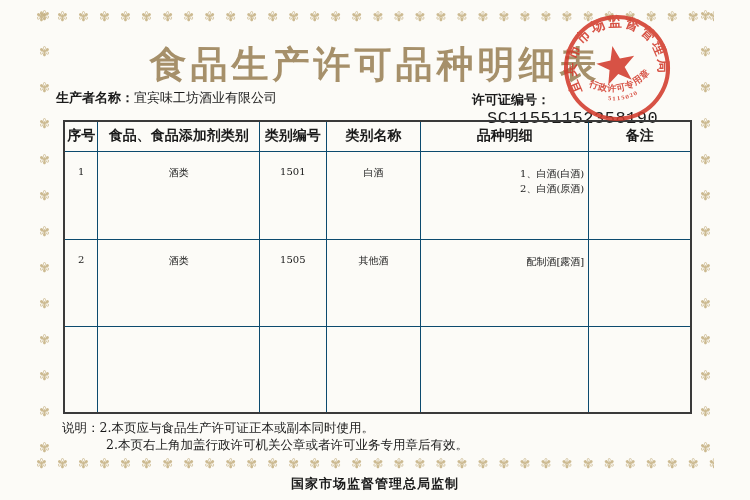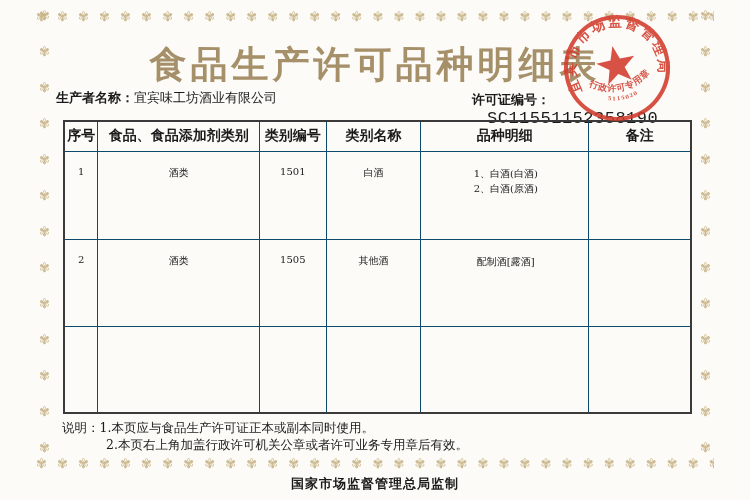--- a/index.html
+++ b/index.html
@@ -64,21 +64,21 @@
   table.grid th {
     font-size: 14px;
     font-weight: bold;
     text-align: center;
     vertical-align: middle;
     height: 30px;
     padding: 2px;
   }
   table.grid td { font-size: 10px; padding-top: 14px; }
   td.c { text-align: center; }
-  td.detail { text-align: center; padding: 18px 4px 4px 6px; white-space: pre-line; line-height: 1.5; margin-top: 40px; }
+  td.detail { text-align: right; padding: 18px 4px 4px 6px; white-space: pre-line; line-height: 1.5; margin-top: 40px; }
   tr.r1 { height: 88px; }
   tr.r2 { height: 87px; }
   tr.r3 { height: 87px; }
 
   .notes { position: absolute; left: 62px; top: 419px; font-size: 12.5px; line-height: 17px; }
   .notes .n2 { padding-left: 44px; }
 
   .footer {
     position: absolute;
     left: 0; right: 0; top: 475px;
@@ -163,21 +163,21 @@
         <td class="c"></td>
         <td class="c"></td>
         <td class="c"></td>
         <td class="detail"></td>
         <td></td>
       </tr>
     </tbody>
   </table>
 
   <div class="notes">
-    <div class="n1">说明：1.本页应与食品生产许可证正本或副本同时使用。</div>
+    <div class="n1">说明：2.本页应与食品生产许可证正本或副本同时使用。</div>
     <div class="n2">2.本页右上角加盖行政许可机关公章或者许可业务专用章后有效。</div>
   </div>
 
   <div class="footer">国家市场监督管理总局监制</div>
 
   <div class="stamp">
     <svg viewBox="0 0 110 110" xmlns="http://www.w3.org/2000/svg">
       <defs>
         <path id="arcTop" d="M 18.5 73.6 A 41 41 0 1 1 91.5 73.6" fill="none"></path>
         <path id="arcType" d="M 25 67 Q 55 88 85 67" fill="none"></path>

